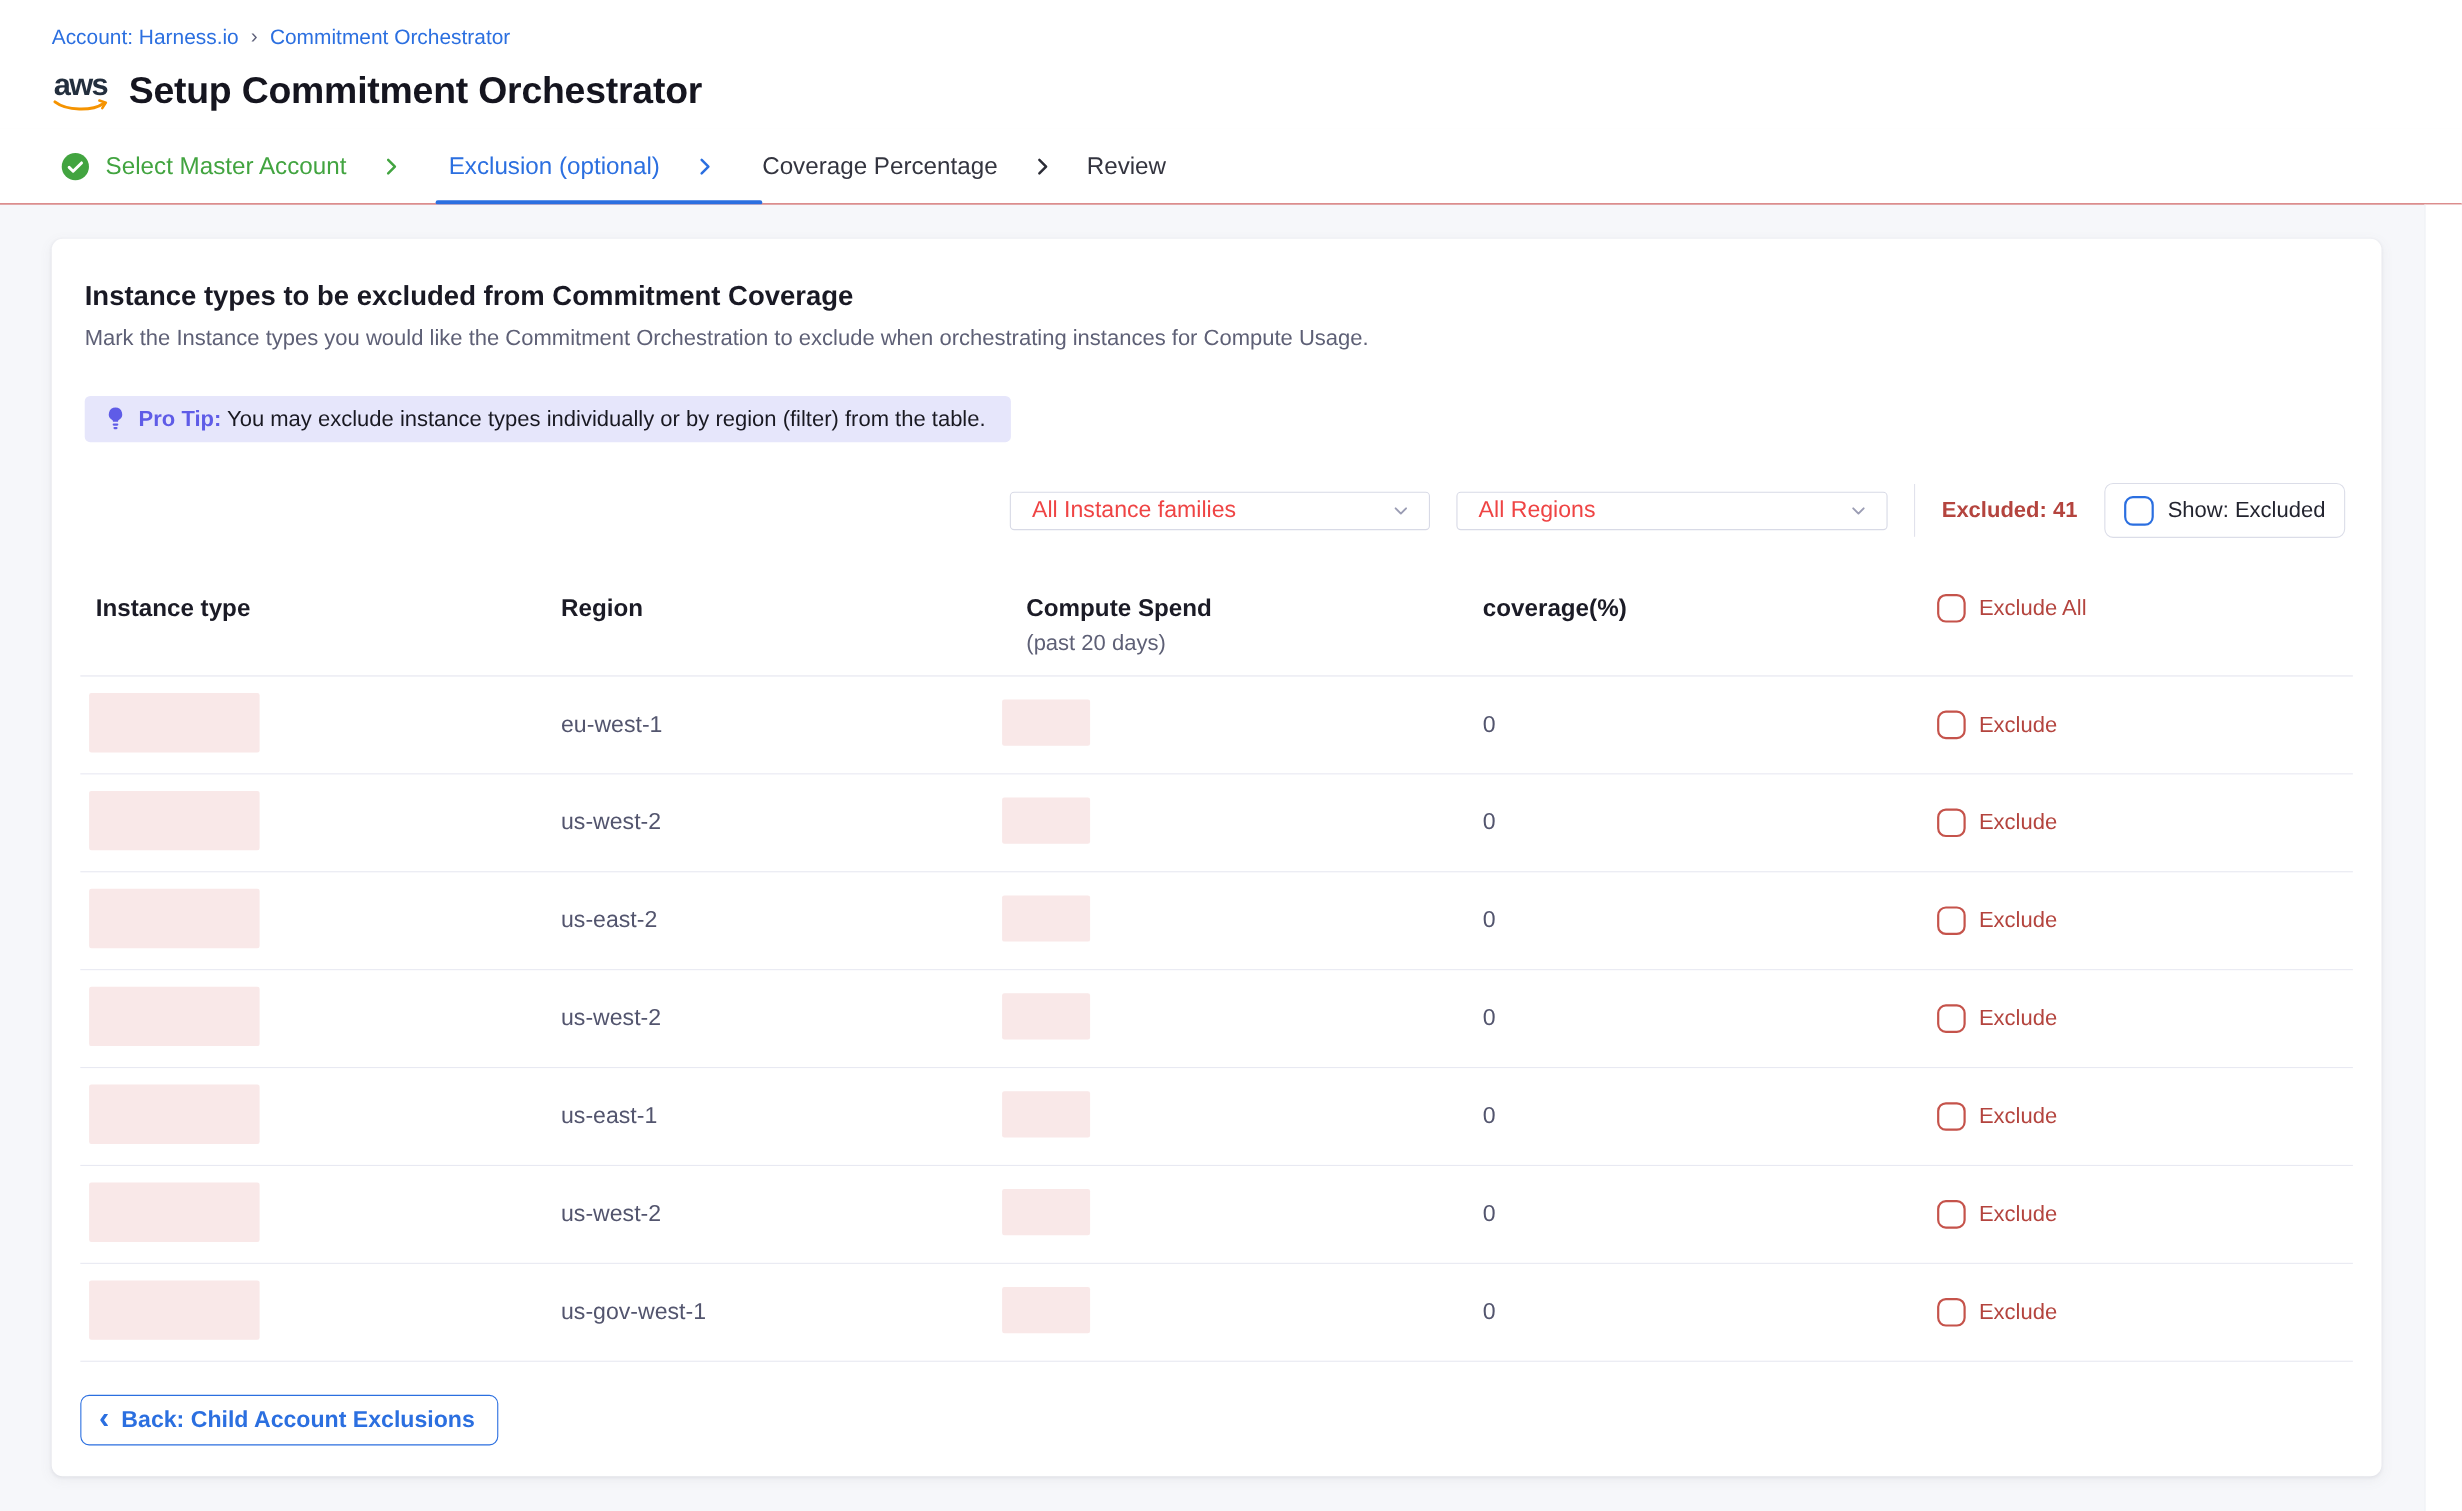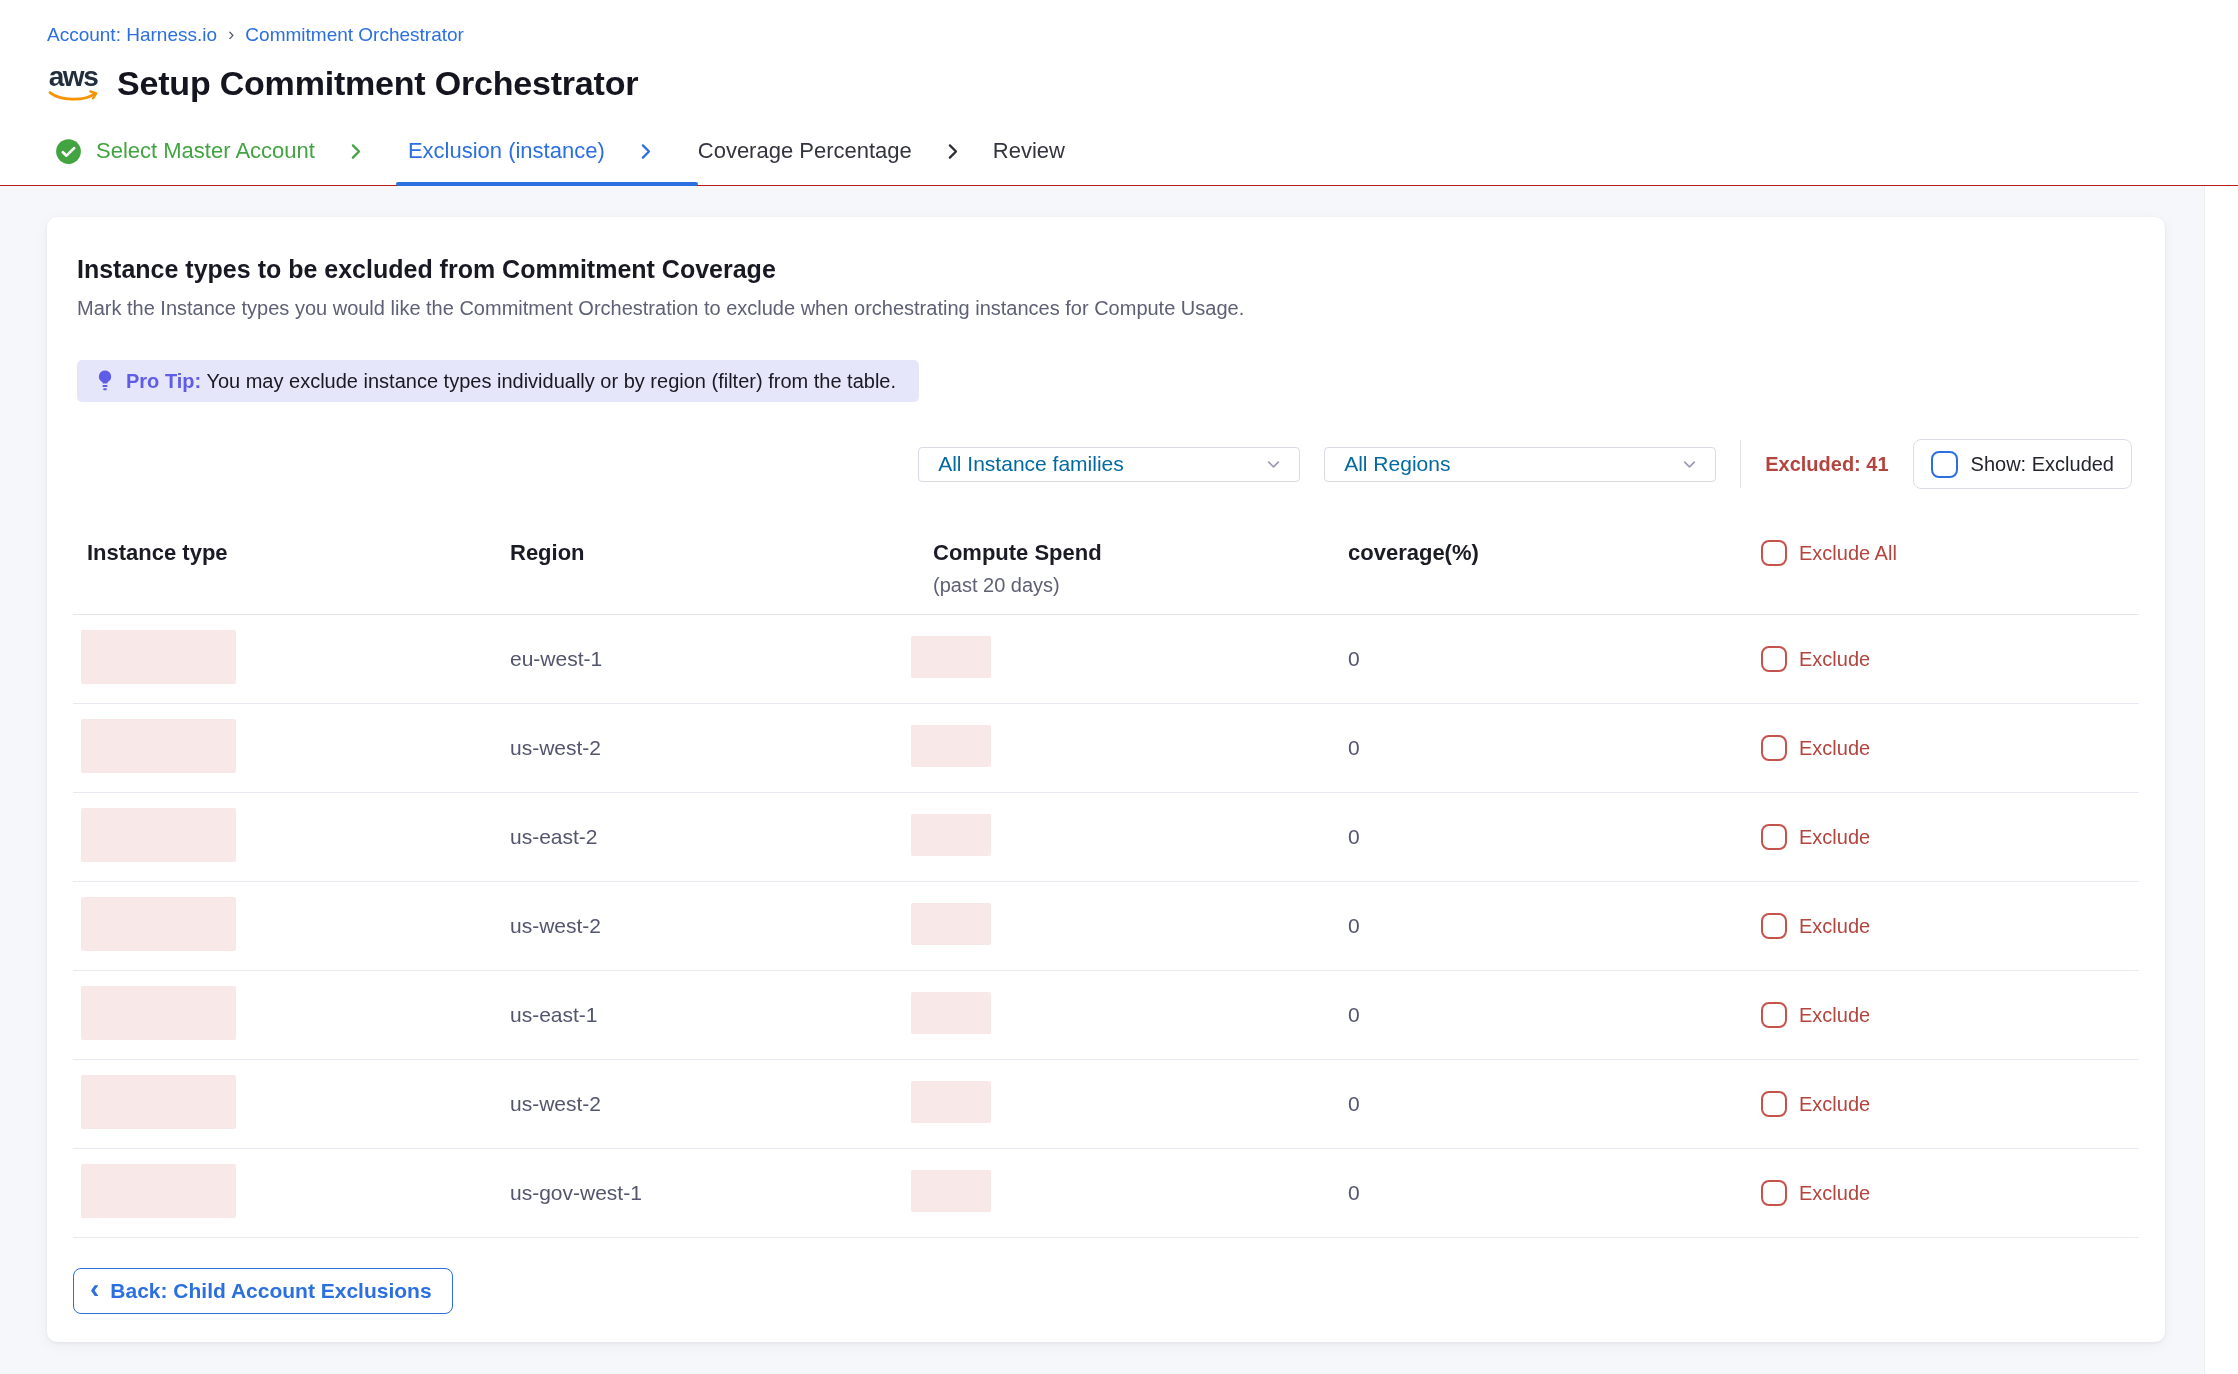--- a/index.html
+++ b/index.html
@@ -53,21 +53,21 @@
     margin:40px 0 0 30px;display:inline-flex;align-items:center;gap:13px;
     height:42px;padding:0 23px 0 20px;border-radius:5px;
     background:var(--protip-bg,#E6E6FB);font-size:20px;color:#191922;
   }
   .protip-label{color:var(--indigo,#5F5CE7);font-weight:700;}
   
   .filters{margin:37px 33px 0 0;display:flex;align-items:center;justify-content:flex-end;gap:24px;}
   .select{
     display:flex;align-items:center;justify-content:space-between;
     height:35px;border:1px solid #d8dae6;border-radius:4px;background:#fff;
-    padding:0 16px 0 19px;font-size:21px;color:#0369a1;cursor:pointer;box-sizing:border-box;
+    padding:0 16px 0 19px;font-size:21px;color:#ef4444;cursor:pointer;box-sizing:border-box;
   }
   .select.families{width:382px;}
   .select.regions{width:392px;}
   .dd-chev{width:19px;height:19px;color:#9b9db4;flex:none;}
   .vdiv{width:1px;height:48px;background:#e1e2ec;}
   .excluded-count{font-size:20px;font-weight:700;color:var(--danger-red,#B4443E);}
   .show-box{
     display:flex;align-items:center;gap:13px;height:50px;padding:16px 17px;
     border:1px solid #dbdde8;border-radius:8px;background:#fff;cursor:pointer;box-sizing:border-box;
     font-size:20px;color:#23242f;
@@ -126,21 +126,21 @@
       <circle cx="12" cy="12" r="11" fill="#42A440"></circle>
       <path d="M7 12.6l3.2 3.1L17 9" fill="none" stroke="#fff" stroke-width="2.4" stroke-linecap="round" stroke-linejoin="round"></path>
     </svg>
     <span>Select Master Account</span>
   </div>
   <svg class="chev chev-green" viewBox="0 0 24 24">
       <path d="M9 5l7 7-7 7" fill="none" stroke="currentColor" stroke-width="2.6" stroke-linecap="round" stroke-linejoin="round"></path>
     </svg>
   <div class="step-group active">
     <div class="step current">
-      <span>Exclusion (instance)</span>
+      <span>Exclusion (optional)</span>
     </div>
     <svg class="chev chev-blue" viewBox="0 0 24 24">
         <path d="M9 5l7 7-7 7" fill="none" stroke="currentColor" stroke-width="2.6" stroke-linecap="round" stroke-linejoin="round"></path>
       </svg>
   </div>
   <div class="step todo">
     <span>Coverage Percentage</span>
   </div>
   <svg class="chev chev-dark" viewBox="0 0 24 24">
       <path d="M9 5l7 7-7 7" fill="none" stroke="currentColor" stroke-width="2.6" stroke-linecap="round" stroke-linejoin="round"></path>

